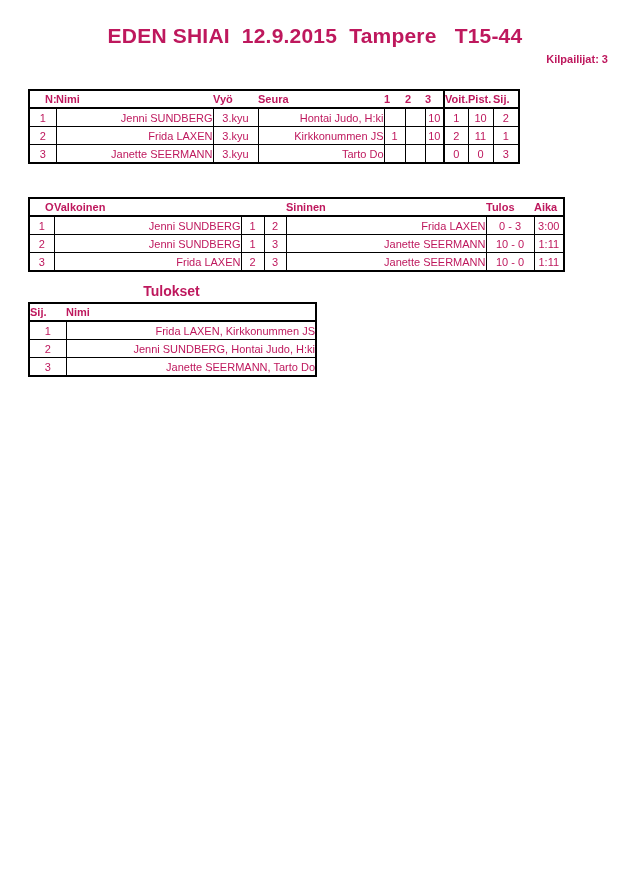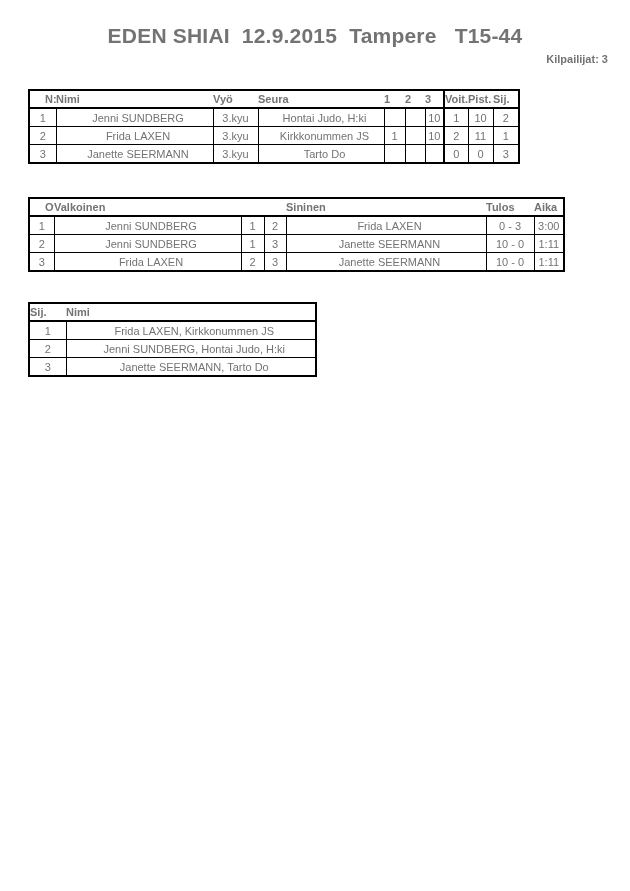--- a/index.html
+++ b/index.html
@@ -1,18 +1,18 @@
 <!DOCTYPE html>
 <html><head>
 <meta charset="utf-8">
 <style>
   html, body { margin:0; padding:0; background:#ffffff; }
   .page {
     position:relative; width:630px; height:891px; background:#ffffff;
-    font-family:"Liberation Sans", sans-serif; color:#737373; overflow:hidden;
+    font-family:"Liberation Sans", sans-serif; color:#be185d; overflow:hidden;
   }
   .doc-title {
     position:absolute; top:24px; left:0; width:630px; text-align:center;
     font-size:21px; font-weight:bold; white-space:pre; letter-spacing:0.2px;
   }
   .count-label {
     position:absolute; top:53px; right:22px;
     font-size:11px; font-weight:bold;
   }
   .section-heading {
@@ -32,21 +32,21 @@
 
   .tbl th {
     border-bottom:2px solid #000000; font-size:11px; font-weight:bold;
     height:16px; padding:0; text-align:left; overflow:hidden; white-space:nowrap;
   }
   .tbl td {
     border:1px solid #000000; font-size:11px; height:17px; padding:0;
     text-align:center; vertical-align:middle; overflow:hidden; white-space:nowrap;
   }
   .tbl th.hleft { text-align:left; padding-left:15px; }
-  .tbl td.left  { text-align:center; padding-left:7px;margin-top:36px; }
+  .tbl td.left  { text-align:right; padding-left:7px;margin-top:36px; }
   .grp { border-left:2px solid #000000 !important; }
 </style>
 </head>
 <body>
 
 <div class="page">
 
   <div class="doc-title">EDEN SHIAI  12.9.2015  Tampere   T15-44</div>
   <div class="count-label">Kilpailijat: 3</div>
 
@@ -162,20 +162,21 @@
         <td class="left">Frida LAXEN</td>
         <td>2</td>
         <td>3</td>
         <td class="left">Janette SEERMANN</td>
         <td>10 - 0</td>
         <td>1:11</td>
       </tr>
     </tbody>
   </table>
 
+  <div class="section-heading h-results">Tulokset</div>
   <table class="tbl t-results">
     <colgroup>
       <col style="width:37px">
         <col style="width:250px">
     </colgroup>
     <thead>
       <tr>
         <th>Sij.</th>
         <th>Nimi</th>
       </tr>

